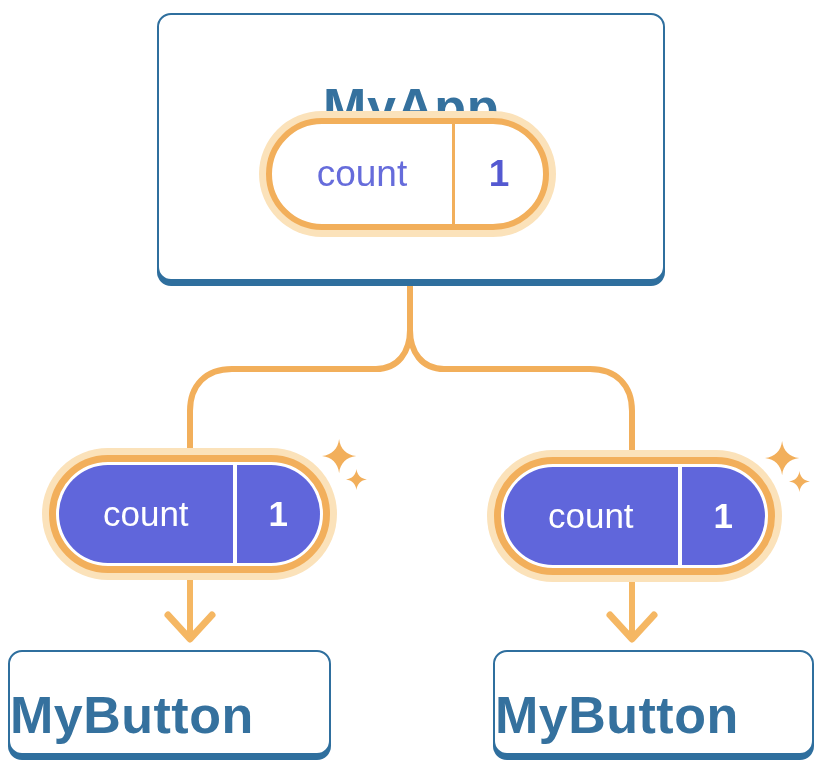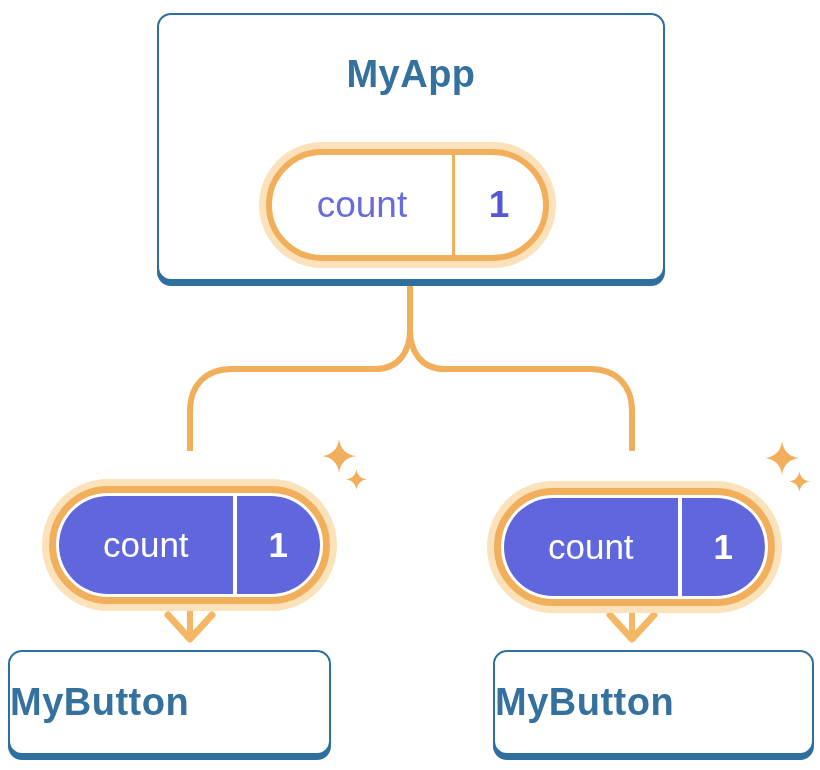--- a/index.html
+++ b/index.html
@@ -12,28 +12,29 @@
     position:absolute;background:#ffffff;
     border:2.5px solid #2F6F9E;border-radius:14px;
     box-shadow:0 5px 0 #2F6F9E;
     box-sizing:border-box;
   }
   .root-box{left:157px;top:13px;width:508px;height:268px;}
   .child-box{display:flex;align-items:center;}
   .child-box-left{left:8px;top:650px;width:323px;height:105px;}
   .child-box-right{left:493px;top:650px;width:321px;height:105px;}
   .node-label{
-    color:#35719E;font-size:38px;font-weight:700;letter-spacing:.5px;
+    color:#35719E;font-size:52px;font-weight:700;letter-spacing:.5px;
     text-align:center;
+    margin-top:24px;
   }
   .root-box .node-label{position:absolute;left:0;top:38px;width:100%;}
   
   .pill{
     position:absolute;box-sizing:border-box;border-radius:999px;
-    display:flex;align-items:stretch;margin-top:31px;
+    display:flex;align-items:stretch;
   }
   .pill-parent{
     left:107px;top:103px;width:283px;height:112px;
     background:#ffffff;border:6px solid #F2AF5B;
     box-shadow:0 0 0 7px #FBE2BA;
   }
   .pill-parent .pill-key{
     flex:0 0 66.4%;display:flex;align-items:center;justify-content:center;
     color:#666CDB;font-size:37px;
   }

